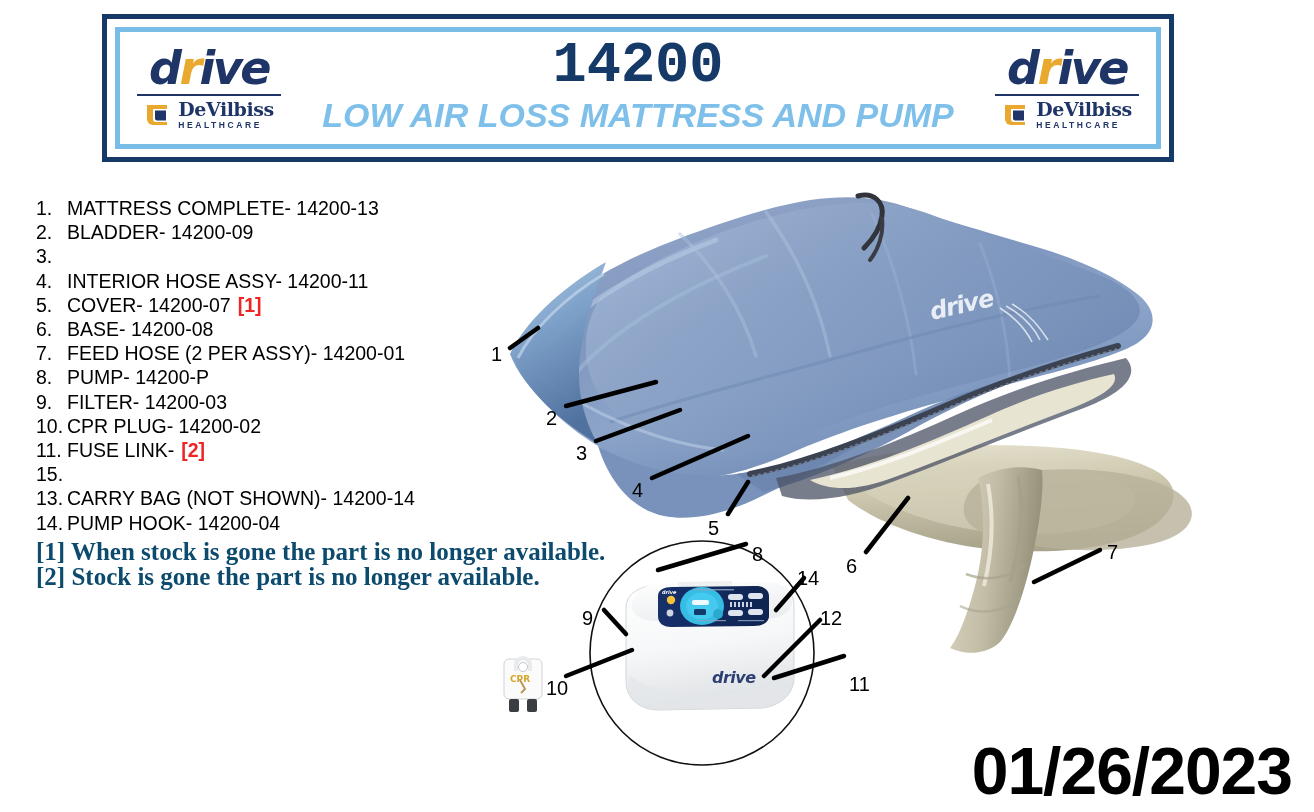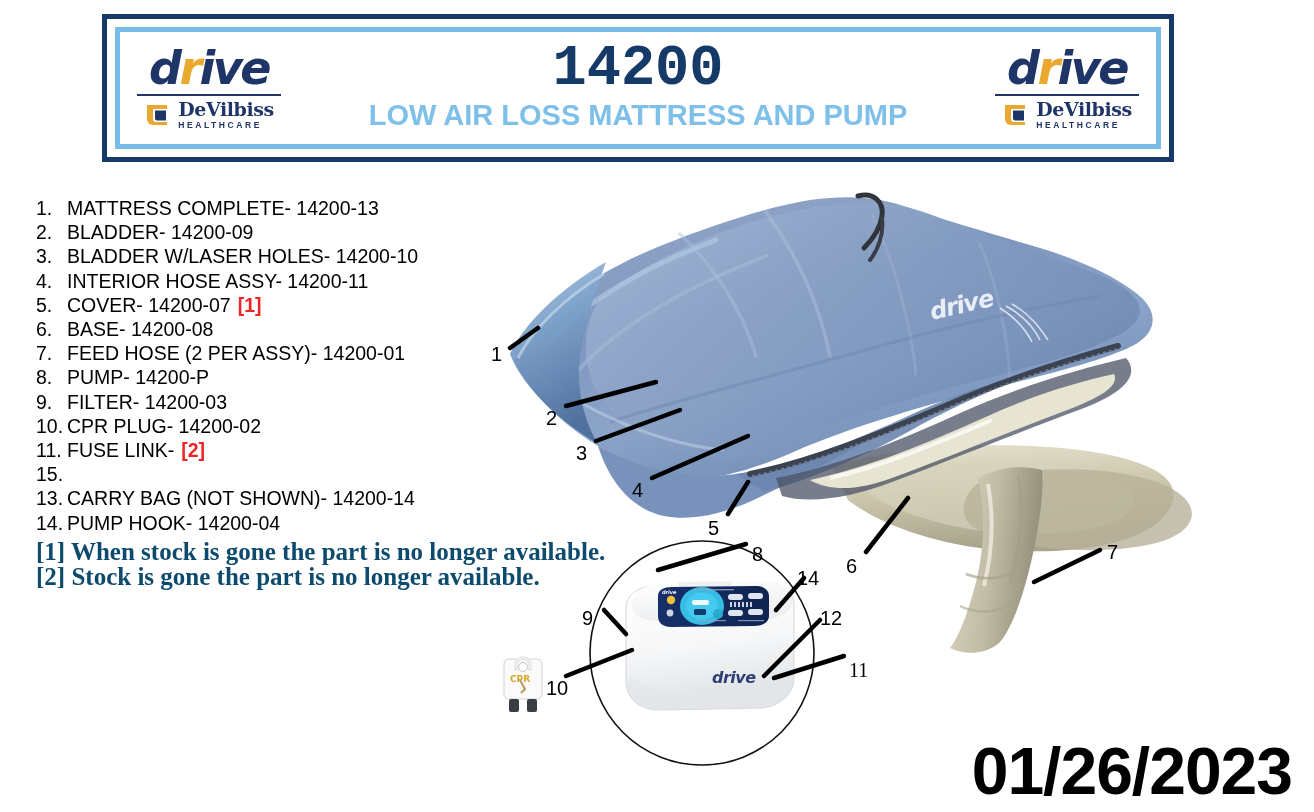--- a/index.html
+++ b/index.html
@@ -113,24 +113,25 @@
     font-family: Liberation Mono, monospace;
     font-weight: bold;
     font-size: 57px;
     line-height: 1.02;
     color: #153a68;
     letter-spacing: 0px;
   }
   #product-subtitle {
     font-family: "Liberation Sans", sans-serif;
     font-weight: bold;
-    font-size: 29px;
+    font-size: 34px;
     line-height: 1.1;
     color: #7ec0ea;
     margin-top: 2px;
+    font-style: italic;
   }
 
   
   #parts-list {
     position: absolute;
     left: 36px;
     top: 196px;
     width: 440px;
   }
   .part-row {
@@ -255,21 +256,20 @@
     <div class="part-row">
       <span class="part-idx">1.</span>
       <span class="part-label">MATTRESS COMPLETE- 14200-13</span>
     </div>
     <div class="part-row">
       <span class="part-idx">2.</span>
       <span class="part-label">BLADDER- 14200-09</span>
     </div>
     <div class="part-row">
       <span class="part-idx">3.</span>
-      <span class="part-label">BLADDER W/LASER HOLES- 14200-10</span>
     </div>
     <div class="part-row">
       <span class="part-idx">4.</span>
       <span class="part-label">INTERIOR HOSE ASSY- 14200-11</span>
     </div>
     <div class="part-row">
       <span class="part-idx">5.</span>
       <span class="part-label">COVER- 14200-07</span>
       <span class="footnote-ref" style="margin-left: 7px;">[1]</span>
     </div>
@@ -517,17 +517,17 @@
       <div class="callout-num" style="left: 11px; top: 166px;">1</div>
       <div class="callout-num" style="left: 66px; top: 230px;">2</div>
       <div class="callout-num" style="left: 96px; top: 265px;">3</div>
       <div class="callout-num" style="left: 152px; top: 302px;">4</div>
       <div class="callout-num" style="left: 228px; top: 340px;">5</div>
       <div class="callout-num" style="left: 366px; top: 378px;">6</div>
       <div class="callout-num" style="left: 627px; top: 364px;">7</div>
       <div class="callout-num" style="left: 272px; top: 366px;">8</div>
       <div class="callout-num" style="left: 102px; top: 430px;">9</div>
       <div class="callout-num" style="left: 66px; top: 500px;">10</div>
-      <div class="callout-num" style="left: 369px; top: 482px; font-family: Liberation Serif, serif;">11</div>
+      <div class="callout-num" style="left: 369px; top: 496px;">11</div>
       <div class="callout-num" style="left: 340px; top: 430px; text-align: center;">12</div>
       <div class="callout-num" style="left: 317px; top: 390px;">14</div>
     </div>
 </div>
 
 </body></html>

